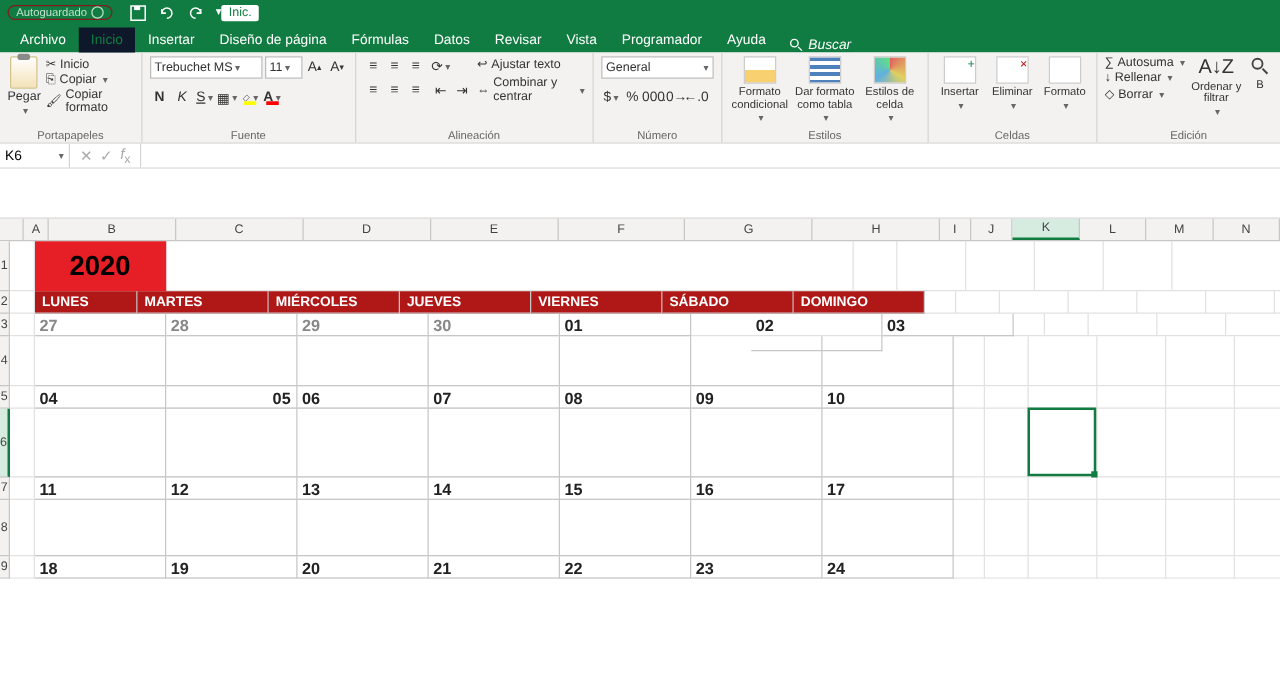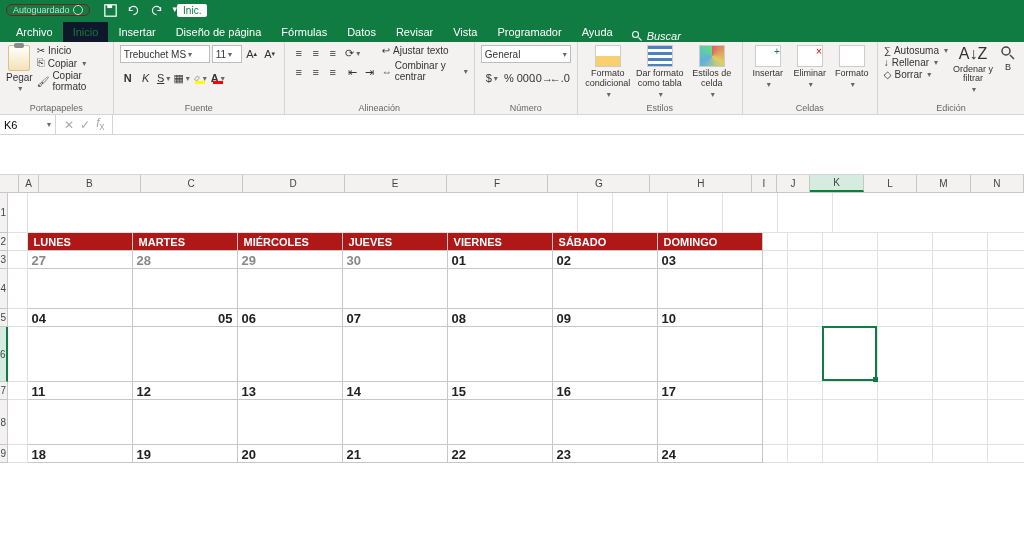--- a/index.html
+++ b/index.html
@@ -259,21 +259,21 @@
             <span>⇔</span>
             <span>Combinar y centrar</span>
             <span class="dd">▾</span>
           </div>
       </div>
     </div>
     <div class="group-label">Alineación</div>
   </div>
 
   <div class="group">
-    <div class="group-content" style="flex-direction:column;align-items:center;">
+    <div class="group-content" style="flex-direction:column;align-items:flex-start;">
       <div class="combo num-combo">
           <span>General</span>
           <span class="dd" style="margin-left:auto;">▾</span>
         </div>
       <div class="align-row" style="margin-top:3px;">
         <div class="sq">$<span class="dd">▾</span></div>
         <div class="sq">%</div>
         <div class="sq">000</div>
         <div class="sq">.0→</div>
         <div class="sq">←.0</div>
@@ -407,56 +407,57 @@
         <div class="rh small" style="height: 18px;">5</div>
         <div class="rh sel" style="height: 55px;">6</div>
         <div class="rh small" style="height: 18px;">7</div>
         <div class="rh" style="height: 45px;">8</div>
         <div class="rh small" style="height: 18px;">9</div>
       </div>
     <div class="cells" id="cells">
       <div class="sel-box" id="selbox" style="left: 814px; top: 133px; width: 55px; height: 55px;"></div>
     <div class="row" style="height: 40px;">
           <div class="cell" style="width: 20px; height: 40px;"></div>
+          <div class="cell year-cell" style="width: 105px; height: 40px;">2020</div>
           <div class="cell" style="width: 105px; height: 40px; border-right: none;"></div>
           <div class="cell" style="width: 105px; height: 40px; border-right: none;"></div>
           <div class="cell" style="width: 105px; height: 40px; border-right: none;"></div>
           <div class="cell" style="width: 105px; height: 40px; border-right: none;"></div>
           <div class="cell" style="width: 105px; height: 40px; border-right: none;"></div>
           <div class="cell" style="width: 25px; height: 40px;"></div>
           <div class="cell" style="width: 35px; height: 40px;"></div>
           <div class="cell" style="width: 55px; height: 40px;"></div>
           <div class="cell" style="width: 55px; height: 40px;"></div>
           <div class="cell" style="width: 55px; height: 40px;"></div>
           <div class="cell" style="width: 55px; height: 40px;"></div>
         </div>
         <div class="row" style="height: 18px;">
           <div class="cell small" style="width: 20px; height: 18px;"></div>
-          <div class="cell small dayhead" style="width: 105px; height: 18px; border-right: 1px solid rgb(199, 199, 199); border-bottom: 1px solid rgb(199, 199, 199);">LUNES</div>
+          <div class="cell small dayhead" style="width: 82px; height: 18px; border-right: 1px solid rgb(199, 199, 199); border-bottom: 1px solid rgb(199, 199, 199);">LUNES</div>
           <div class="cell small dayhead" style="width: 105px; height: 18px; border-right: 1px solid rgb(199, 199, 199); border-bottom: 1px solid rgb(199, 199, 199);">MARTES</div>
           <div class="cell small dayhead" style="width: 105px; height: 18px; border-right: 1px solid rgb(199, 199, 199); border-bottom: 1px solid rgb(199, 199, 199);">MIÉRCOLES</div>
           <div class="cell small dayhead" style="width: 105px; height: 18px; border-right: 1px solid rgb(199, 199, 199); border-bottom: 1px solid rgb(199, 199, 199); text-align: right;">JUEVES</div>
           <div class="cell small dayhead" style="width: 105px; height: 18px; border-right: 1px solid rgb(199, 199, 199); border-bottom: 1px solid rgb(199, 199, 199);">VIERNES</div>
           <div class="cell small dayhead" style="width: 105px; height: 18px; border-right: 1px solid rgb(199, 199, 199); border-bottom: 1px solid rgb(199, 199, 199);">SÁBADO</div>
           <div class="cell small dayhead" style="width: 105px; height: 18px; border-right: 1px solid rgb(199, 199, 199); border-bottom: 1px solid rgb(199, 199, 199);">DOMINGO</div>
           <div class="cell small" style="width: 25px; height: 18px;"></div>
           <div class="cell small" style="width: 35px; height: 18px;"></div>
           <div class="cell small" style="width: 55px; height: 18px;"></div>
           <div class="cell small" style="width: 55px; height: 18px;"></div>
           <div class="cell small" style="width: 55px; height: 18px;"></div>
           <div class="cell small" style="width: 55px; height: 18px;"></div>
         </div>
         <div class="row" style="height: 18px;">
           <div class="cell small" style="width: 20px; height: 18px;"></div>
           <div class="cell small prevmonth" style="width: 105px; height: 18px; border-right: 1px solid rgb(199, 199, 199); border-bottom: 1px solid rgb(199, 199, 199);">27</div>
           <div class="cell small prevmonth" style="width: 105px; height: 18px; border-right: 1px solid rgb(199, 199, 199); border-bottom: 1px solid rgb(199, 199, 199);">28</div>
           <div class="cell small prevmonth" style="width: 105px; height: 18px; border-right: 1px solid rgb(199, 199, 199); border-bottom: 1px solid rgb(199, 199, 199);">29</div>
           <div class="cell small prevmonth" style="width: 105px; height: 18px; border-right: 1px solid rgb(199, 199, 199); border-bottom: 1px solid rgb(199, 199, 199);">30</div>
           <div class="cell small" style="width: 105px; height: 18px; border-right: 1px solid rgb(199, 199, 199); border-bottom: 1px solid rgb(199, 199, 199);">01</div>
-          <div class="cell small" style="width: 105px; height: 18px; border-right: 1px solid rgb(199, 199, 199); border-bottom: 1px solid rgb(199, 199, 199);">02</div>
+          <div class="cell small" style="width: 105px; height: 30px; border-right: 1px solid rgb(199, 199, 199); border-bottom: 1px solid rgb(199, 199, 199); margin-left: 48px;">02</div>
           <div class="cell small" style="width: 105px; height: 18px; border-right: 1px solid rgb(199, 199, 199); border-bottom: 1px solid rgb(199, 199, 199);">03</div>
           <div class="cell small" style="width: 25px; height: 18px;"></div>
           <div class="cell small" style="width: 35px; height: 18px;"></div>
           <div class="cell small" style="width: 55px; height: 18px;"></div>
           <div class="cell small" style="width: 55px; height: 18px;"></div>
           <div class="cell small" style="width: 55px; height: 18px;"></div>
           <div class="cell small" style="width: 55px; height: 18px;"></div>
         </div>
         <div class="row" style="height: 40px;">
           <div class="cell" style="width: 20px; height: 40px;"></div>

